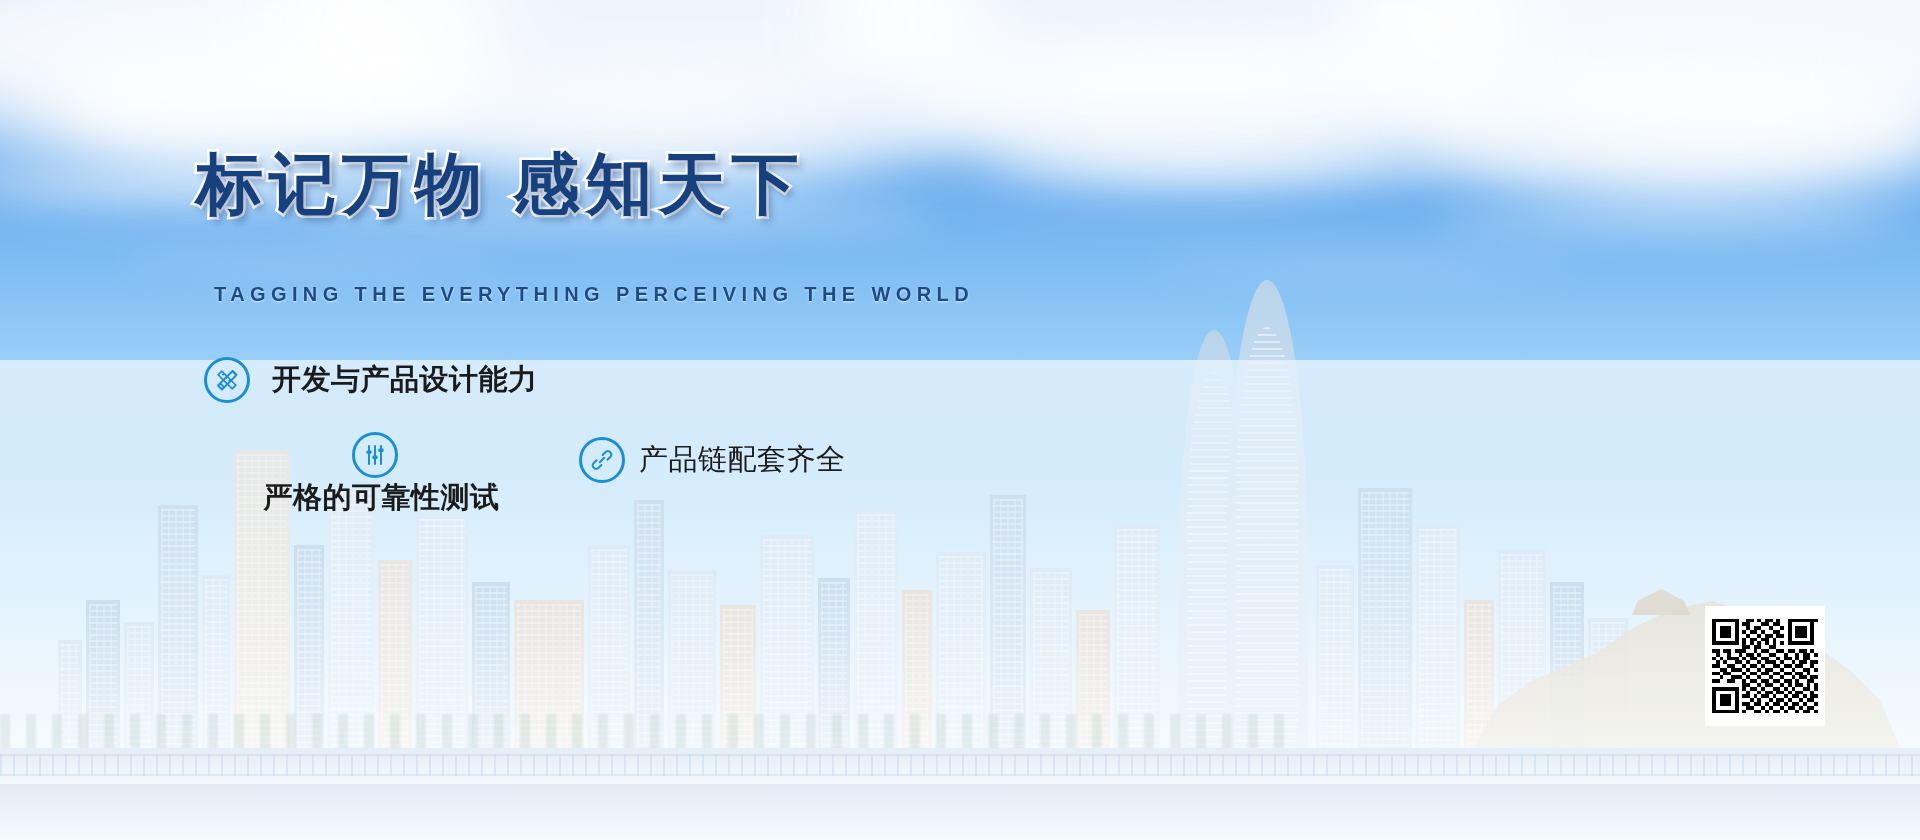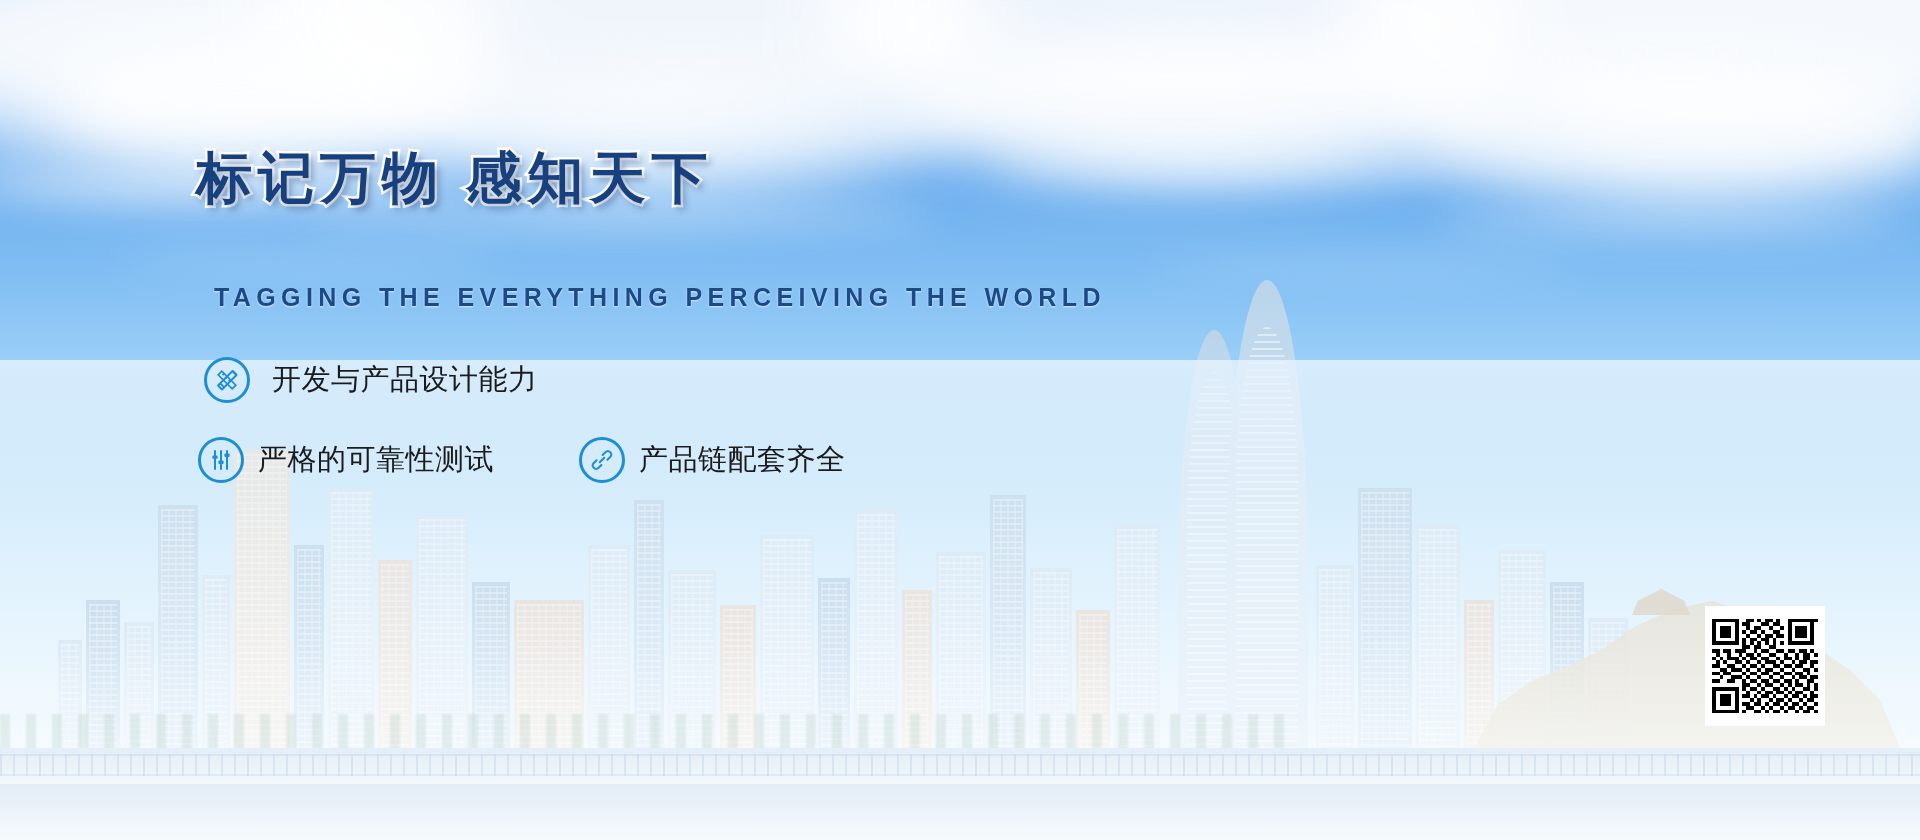--- a/index.html
+++ b/index.html
@@ -96,45 +96,45 @@
     position:absolute;left:0;bottom:0;width:1920px;height:480px;
     background:linear-gradient(to bottom, rgba(230,243,253,.80) 0%, rgba(236,246,253,.55) 25%, rgba(245,250,254,.45) 60%, rgba(252,254,255,.55) 100%);
     pointer-events:none;
   }
 
   
   .content{position:absolute;left:0;top:0;width:1920px;height:840px;}
 
   .headline{
     position:absolute;left:196px;top:150px;
-    font-size:56px;line-height:1;
+    font-size:67px;line-height:1;
     letter-spacing:6px;
     font-weight:700;
     color:#17407f;
     -webkit-text-stroke:5px #ffffff;
     paint-order:stroke fill;
     text-shadow:4px 5px 7px rgba(40,70,120,.45);
     white-space:nowrap;
   }
   .sub-en{
     position:absolute;left:214px;top:283px;
-    font-size:25px;
+    font-size:20px;
     font-weight:700;
     letter-spacing:5.4px;
     color:#1c4a86;
     white-space:nowrap;
     text-shadow:0 1px 2px rgba(255,255,255,.65);
   }
 
   .features{
     position:absolute;left:190px;top:352px;
     width:1120px;
   }
   .frow{display:flex;align-items:flex-start;margin-bottom:24px;}
-  .fcol-a{width:375px;flex:0 0 375px;}
+  .fcol-a{width:375px;flex:0 0 375px;font-weight:bold;}
   .fcol-b{flex:1;}
   .fitem{display:flex;align-items:center;height:56px;}
   .ficon{
     width:46px;height:46px;flex:0 0 46px;
     border-radius:50%;
     border:3.5px solid #1b8ed6;
     display:flex;align-items:center;justify-content:center;
     background:transparent;
     margin-right:14px;
   }
@@ -143,21 +143,21 @@
     font-size:29px;
     color:#1b1b1b;
     white-space:nowrap;
     letter-spacing:.5px;
     font-family:"DejaVu Sans","Liberation Sans",sans-serif;
   }
 
   
   .frow.r1 .fcol-a .fitem{padding-left:14px;}
   .frow.r1 .fcol-a .ftext{margin-left:8px;}
-  .frow.r2 .fcol-a .fitem{padding-left:8px;}
+  .frow.r2 .fcol-a .fitem{padding-left:8px;flex-direction:column;}
   .frow.r3 .fcol-a .fitem{padding-left:0px;}
   .fcol-b .fitem{padding-left:14px;}
 
   
   .qr-wrap{
     position:absolute;right:96px;bottom:115px;
     width:118px;height:118px;
     background:#ffffff;
     padding:6px;
     box-shadow:0 0 0 1px rgba(255,255,255,.9);

